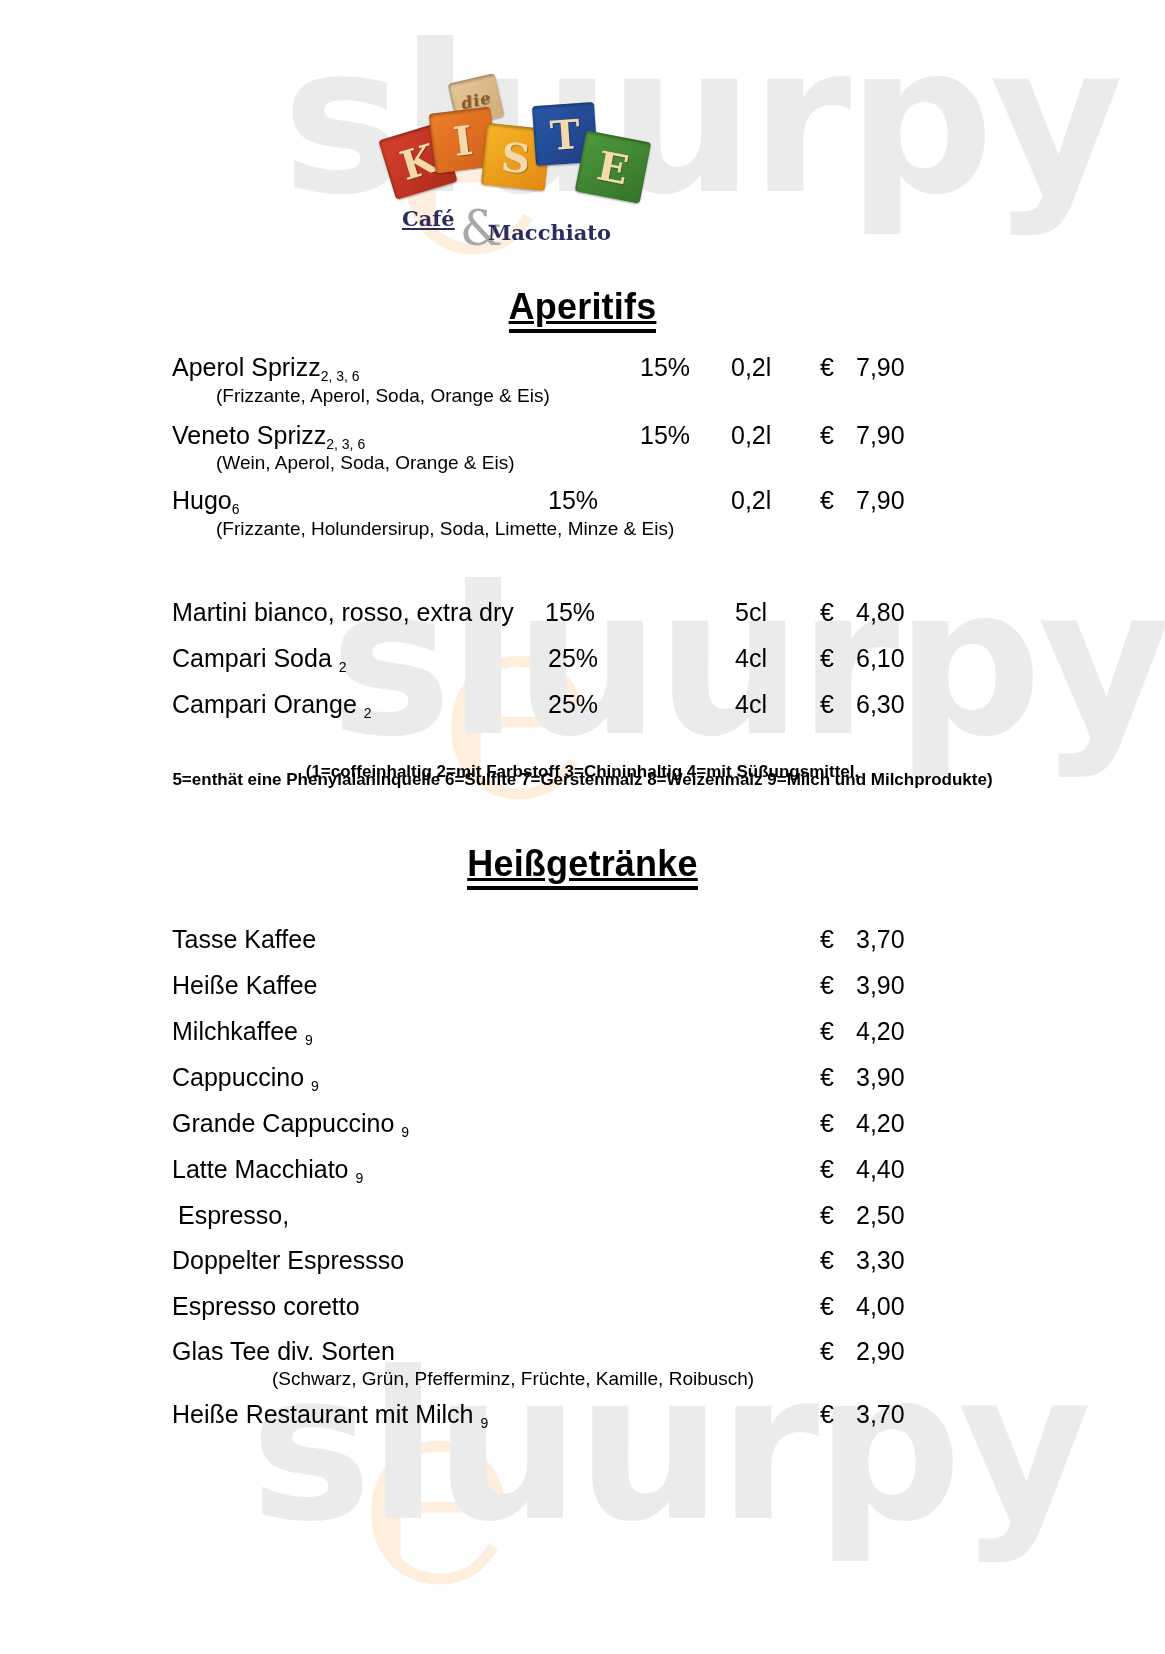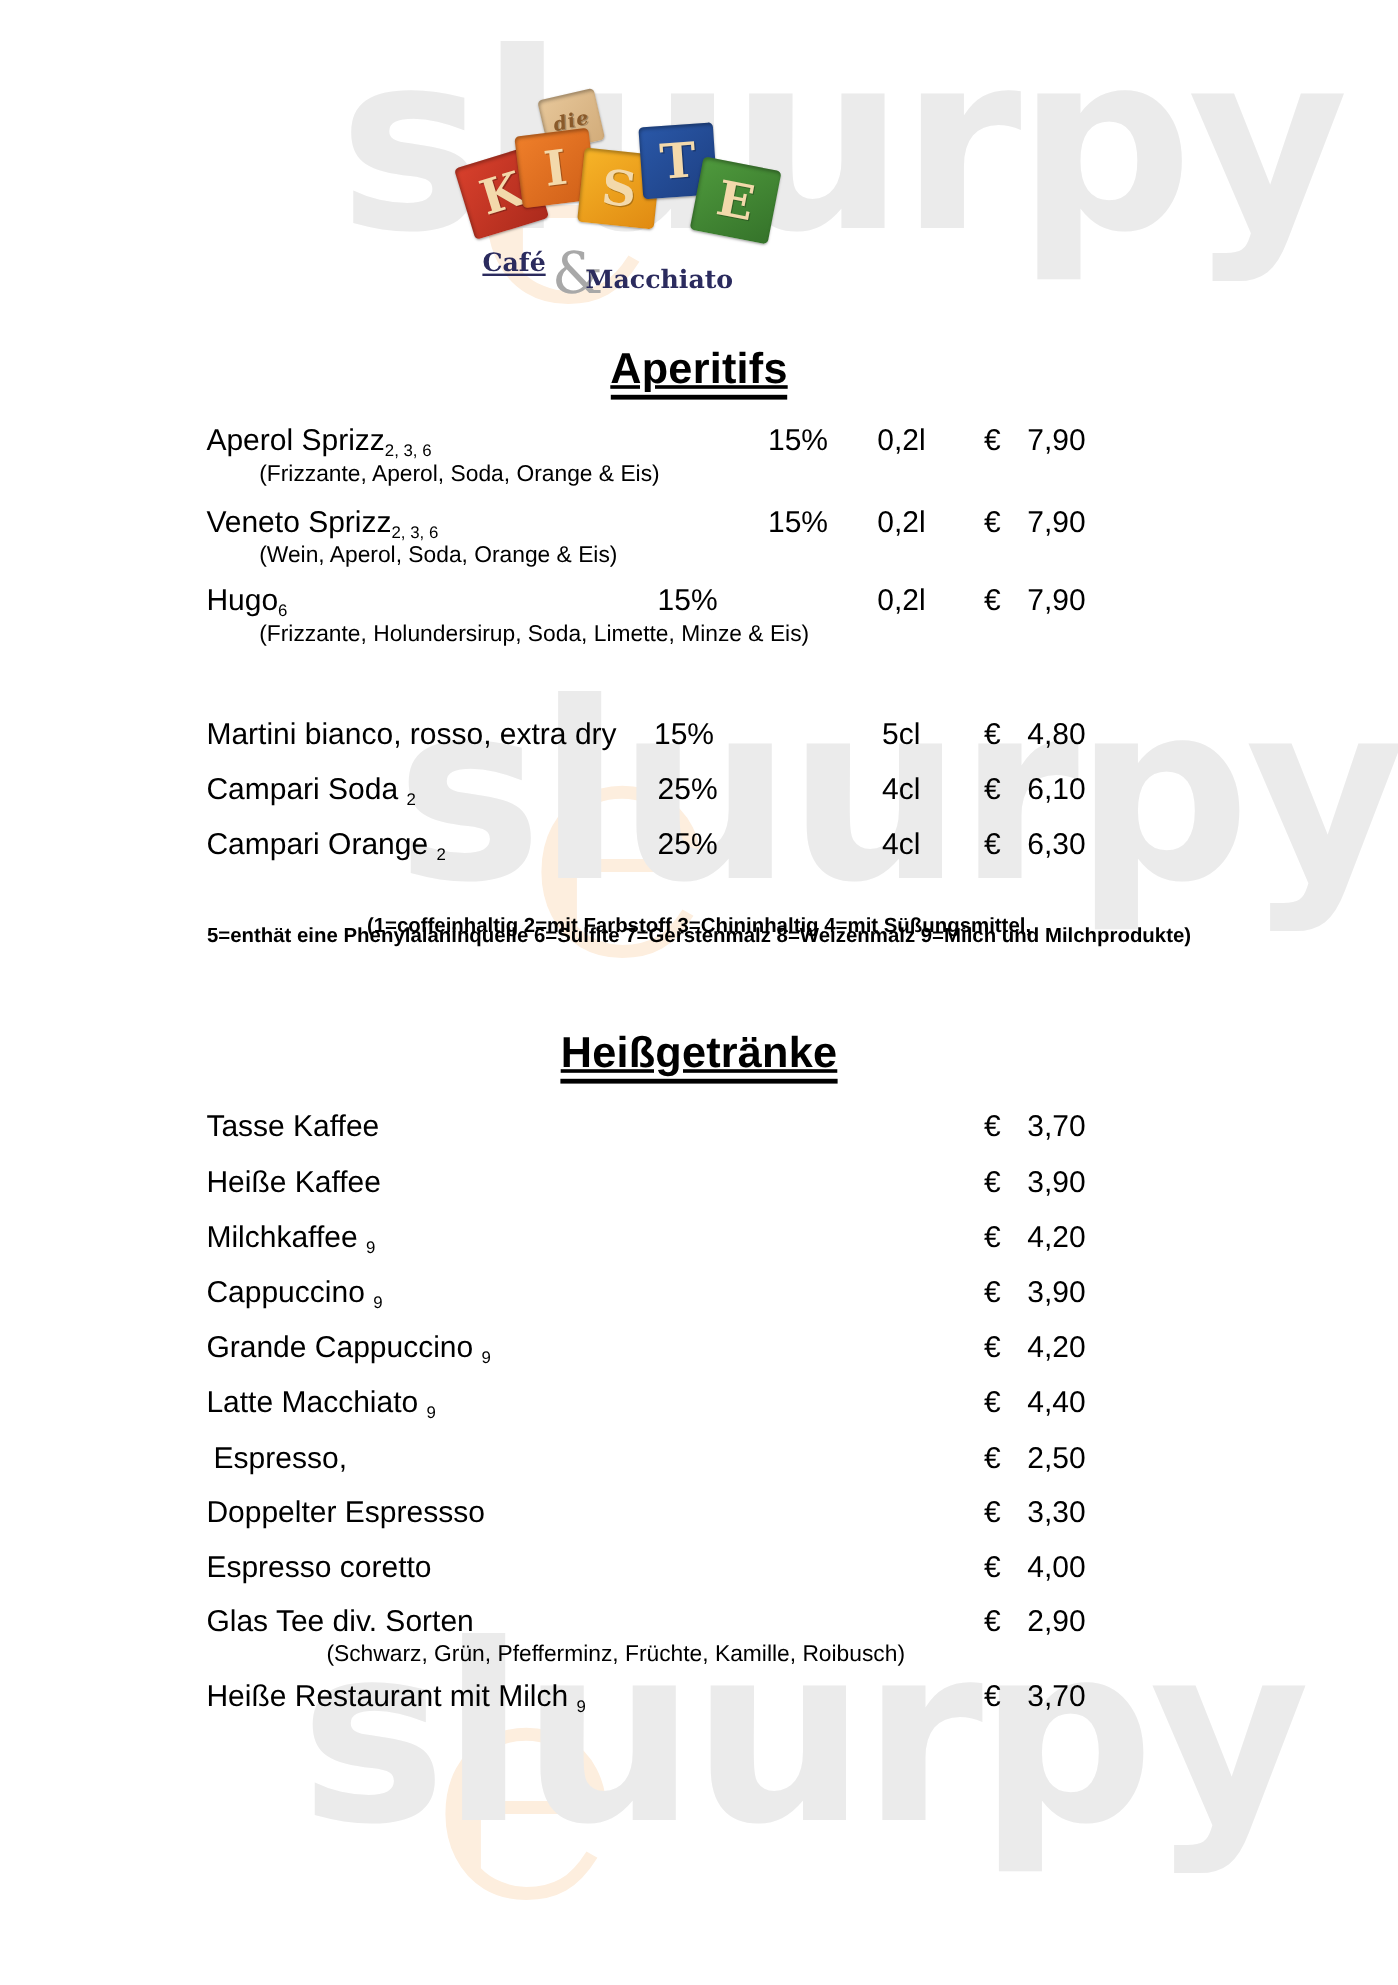--- a/index.html
+++ b/index.html
@@ -136,21 +136,21 @@
     font-weight: 700;
     font-size: 36px;
     letter-spacing: .2px;
     text-decoration: underline;
   }
   .section-title span {
     border-bottom: 4px solid #000;
     padding-bottom: 2px;
   }
   #title-aperitifs    { top: 286px; }
-  #title-heissgetraenke { top: 843px; margin-top: 13px; }
+  #title-heissgetraenke { top: 843px; }
 
   
   .row {
     position: absolute;
     left: 0;
     width: 1165px;
     height: 0;
   }
   .nm {
     position: absolute;

